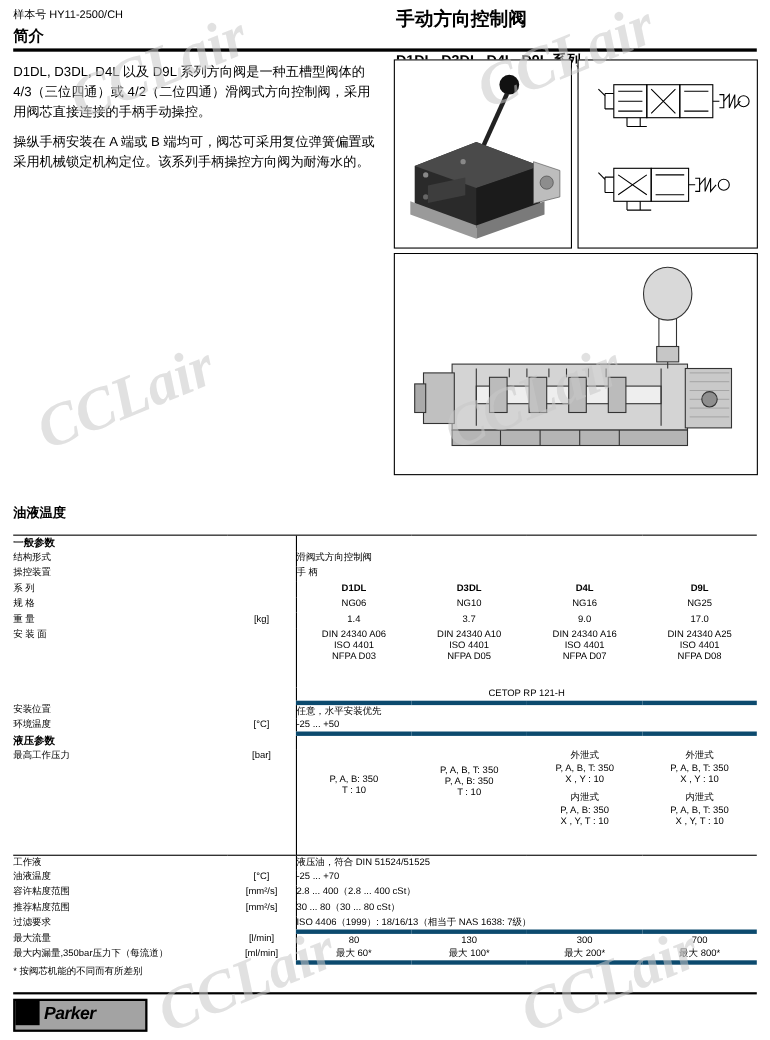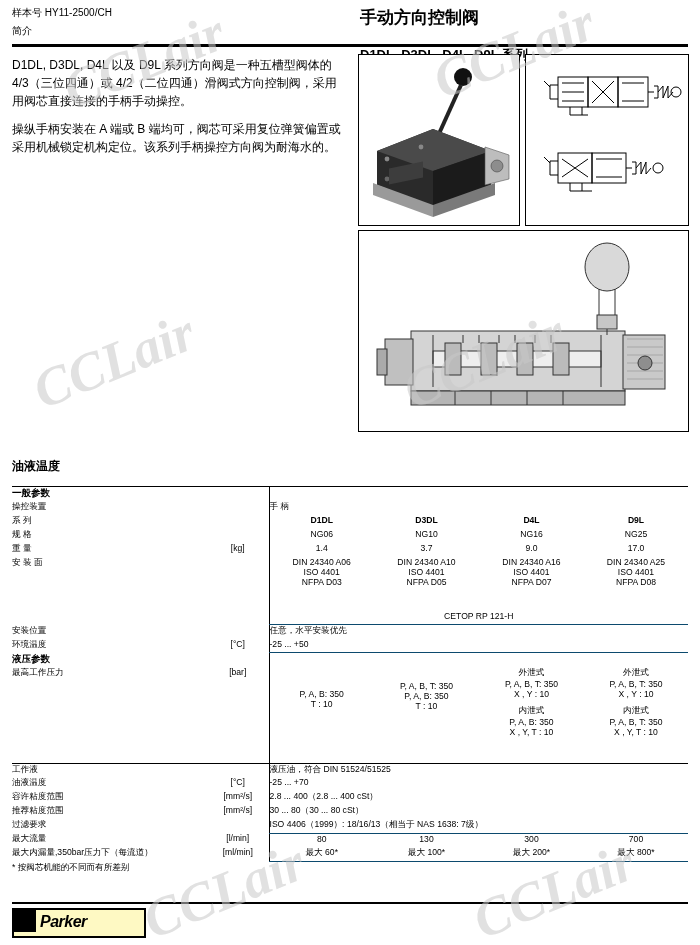--- a/index.html
+++ b/index.html
@@ -8,21 +8,21 @@
     font-family:"Liberation Sans","DejaVu Sans",sans-serif;
     font-size:9px;color:#000;overflow:hidden;
   }
   .page{position:absolute;left:0;top:0;width:603px;height:945px;}
 
   
   .hdr{position:absolute;left:12px;top:6px;width:676px;}
   .hdr-left{position:absolute;left:0;top:0;width:320px;}
   .hdr-right{position:absolute;left:348px;top:0;width:330px;}
   .hdr-code{font-size:10px;}
-  .hdr-intro{font-size:10px;font-weight:normal;margin-top:4px;}
+  .hdr-intro{font-size:14px;font-weight:bold;margin-top:4px;}
   .hdr-title1{font-size:17px;font-weight:bold;}
   .hdr-title2{font-size:13px;font-weight:bold;margin-top:17px;}
   .hdr-rule{position:absolute;left:12px;top:44px;width:676px;height:3px;background:#000;}
 
   
   .intro{position:absolute;left:12px;top:56px;width:330px;font-size:12px;line-height:18px;}
   .intro p{margin:0 0 10px 0;}
 
   
   .photo-box{position:absolute;left:358px;top:54px;width:160px;height:170px;border:1px solid #000;background:#fff;overflow:hidden;}
@@ -34,26 +34,26 @@
   .tbl{position:absolute;left:12px;top:486px;width:676px;border-collapse:collapse;font-size:8.6px;}
   .tbl td{padding:0;vertical-align:top;}
   .lbl{padding-left:4px;white-space:nowrap;}
   .unit{text-align:center;padding-right:6px;white-space:nowrap;}
   .val{padding-left:6px;}
   .ctr{text-align:center;}
   .b{font-weight:bold;margin-top:28px;}
   .row{height:14px;}
   .sec-head{font-weight:bold;font-size:9.5px;font-family:Liberation Mono, monospace;}
   .topline{border-top:1px solid #000;}
-  .botline{border-bottom:1px solid #0c4a6e;}
+  .botline{border-bottom:4px solid #0c4a6e;}
   .leftline{border-left:1px solid #000;}
 
   
   .footer-rule{position:absolute;left:12px;top:902px;width:676px;height:2px;background:#000;}
-  .parker{position:absolute;left:12px;top:908px;width:118px;height:26px;border:2px solid #000;background:#fef9c3;padding-left:12px;}
+  .parker{position:absolute;left:12px;top:908px;width:118px;height:26px;border:2px solid #000;background:#a3a3a3;}
   .parker .bar{position:absolute;left:0;top:0;width:22px;height:22px;background:#000;}
   .parker .txt{position:absolute;left:26px;top:3px;font-size:16px;font-weight:bold;font-style:italic;letter-spacing:-0.5px;}
 
   
   .wm{position:absolute;font-family:"Liberation Serif","DejaVu Serif",serif;font-style:italic;font-weight:bold;
       color:#c9c9c9;opacity:.55;font-size:54px;transform:rotate(-22deg);pointer-events:none;white-space:nowrap;}
 </style>
 </head>
 <body>
 
@@ -191,20 +191,25 @@
       <col style="width:104px">
     </colgroup>
 
     <tbody>
         <tr class="row">
       <td class="lbl sec-head topline">一般参数</td>
       <td class="topline"></td>
       <td class="topline leftline" colspan="4"></td>
     </tr>
 
+    <tr class="row">
+      <td class="lbl">结构形式</td>
+      <td></td>
+      <td class="val leftline" colspan="4">滑阀式方向控制阀</td>
+    </tr>
 
     <tr class="row">
       <td class="lbl">操控装置</td>
       <td></td>
       <td class="val leftline" colspan="4">手 柄</td>
     </tr>
 
     <tr class="row">
       <td class="lbl">系 列</td>
       <td></td>

